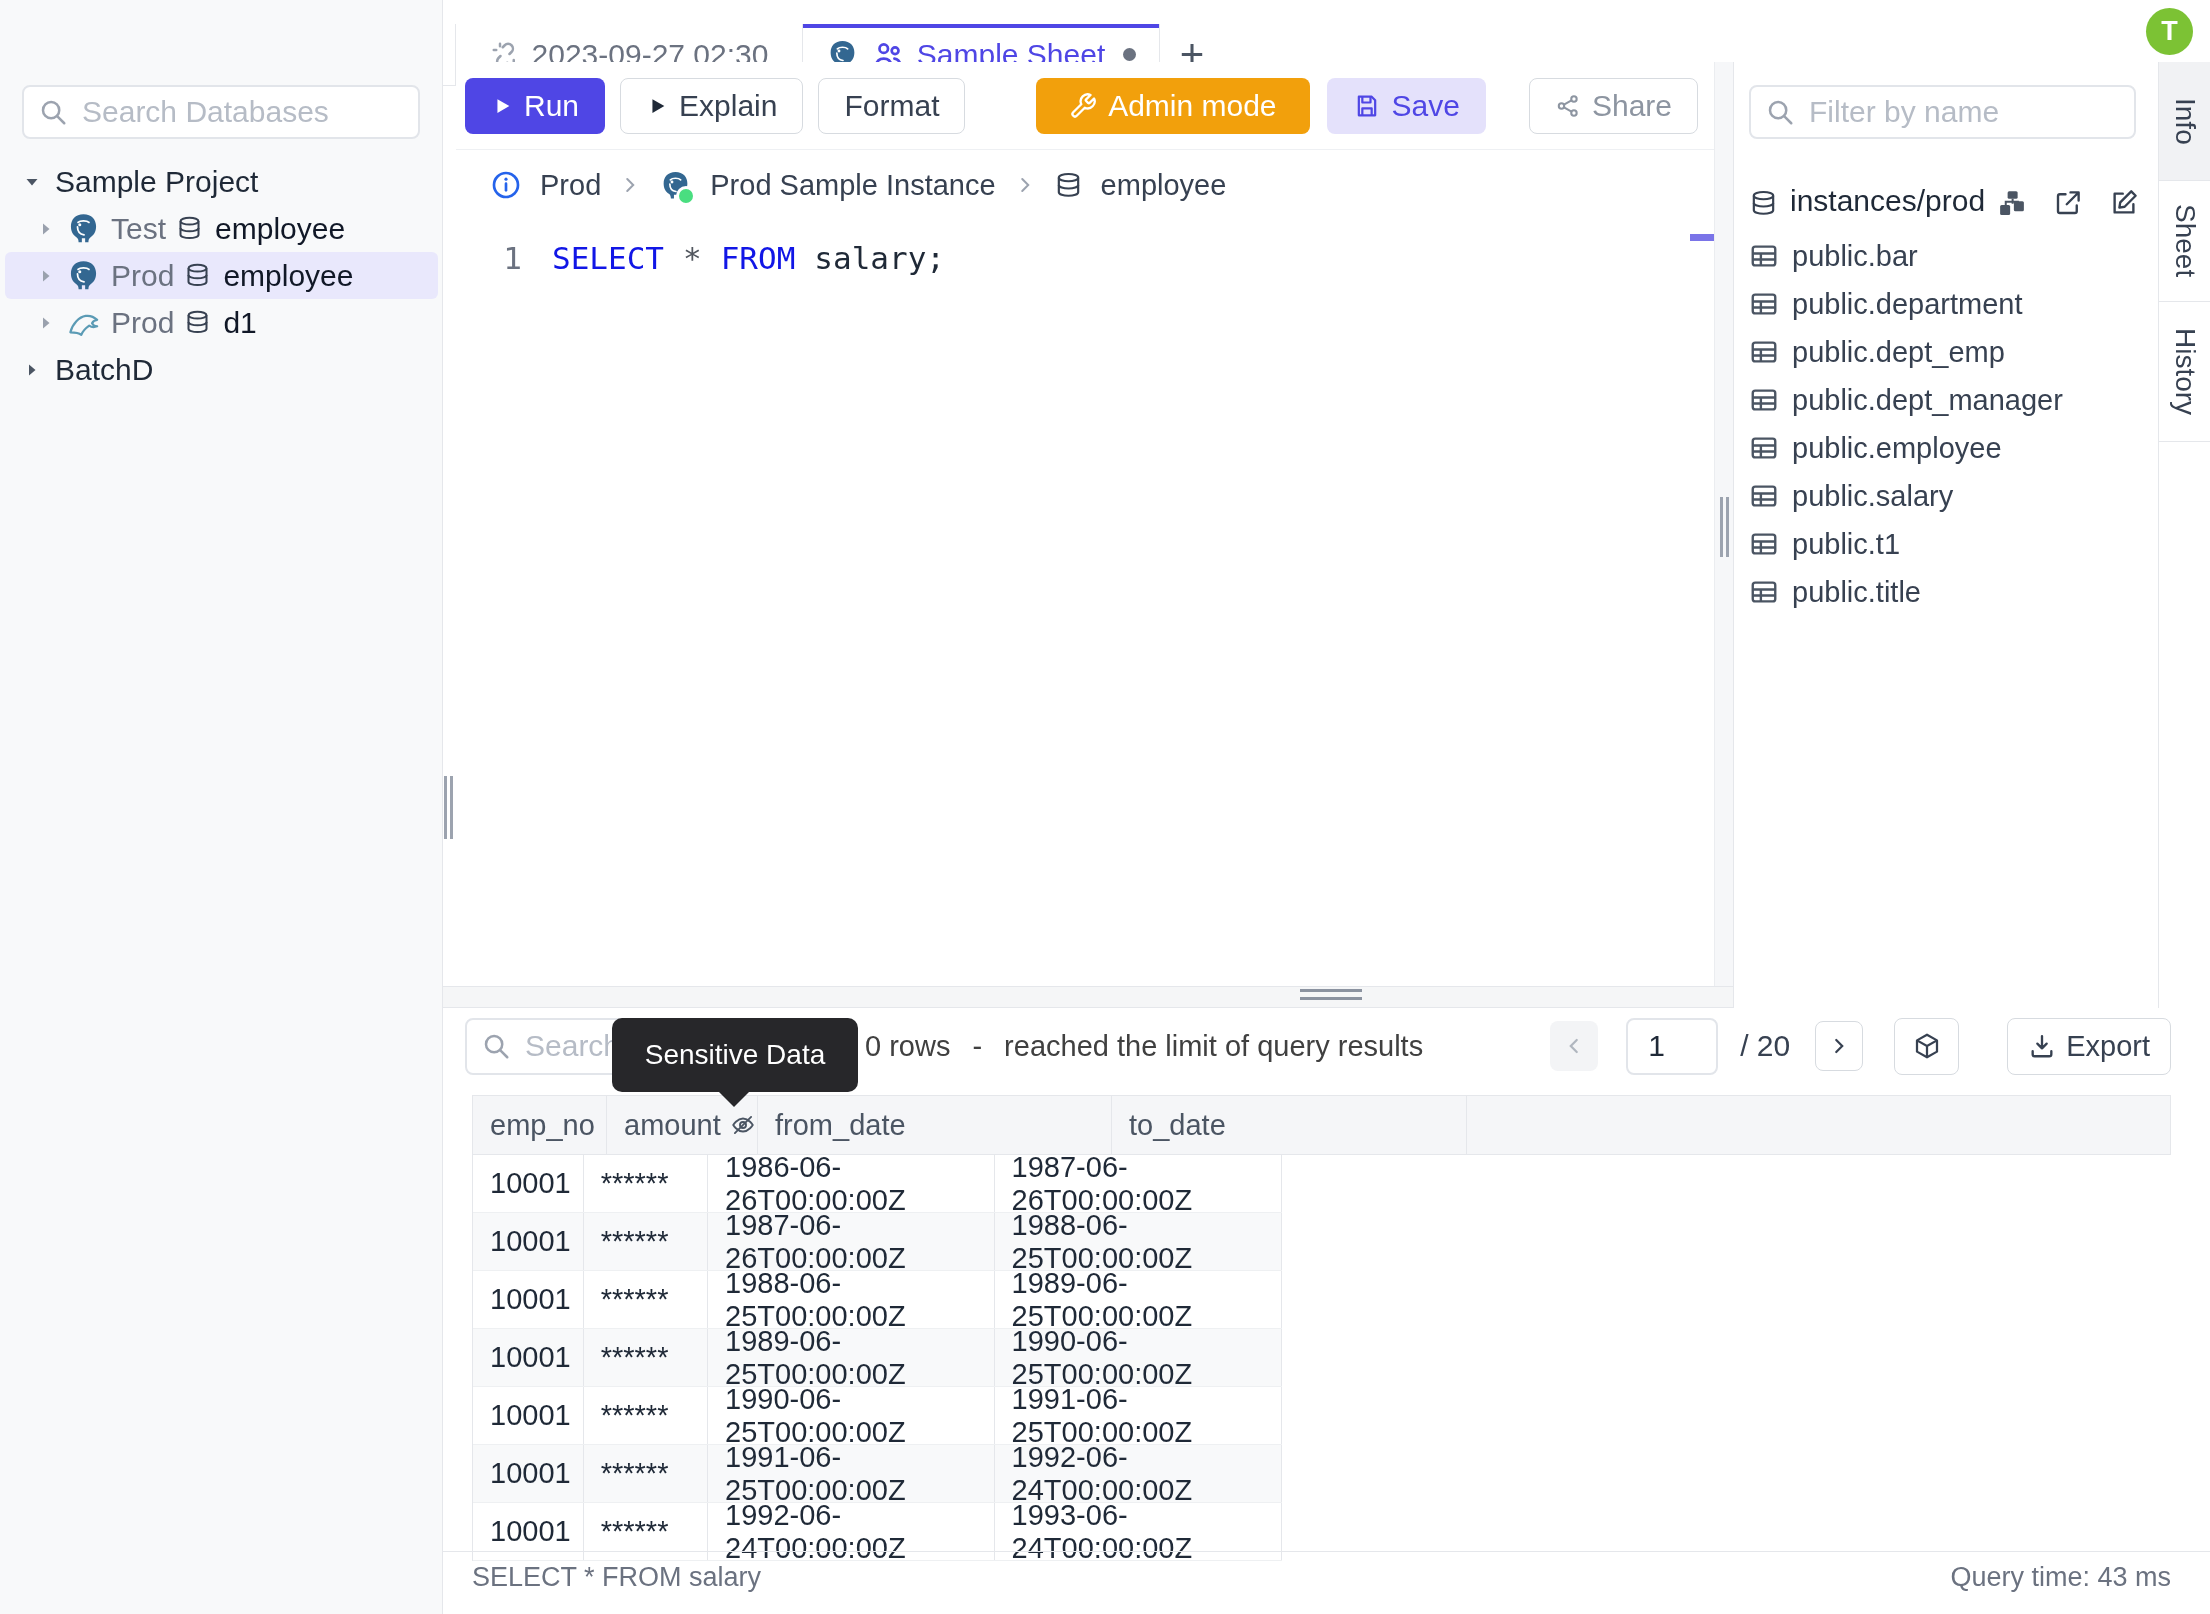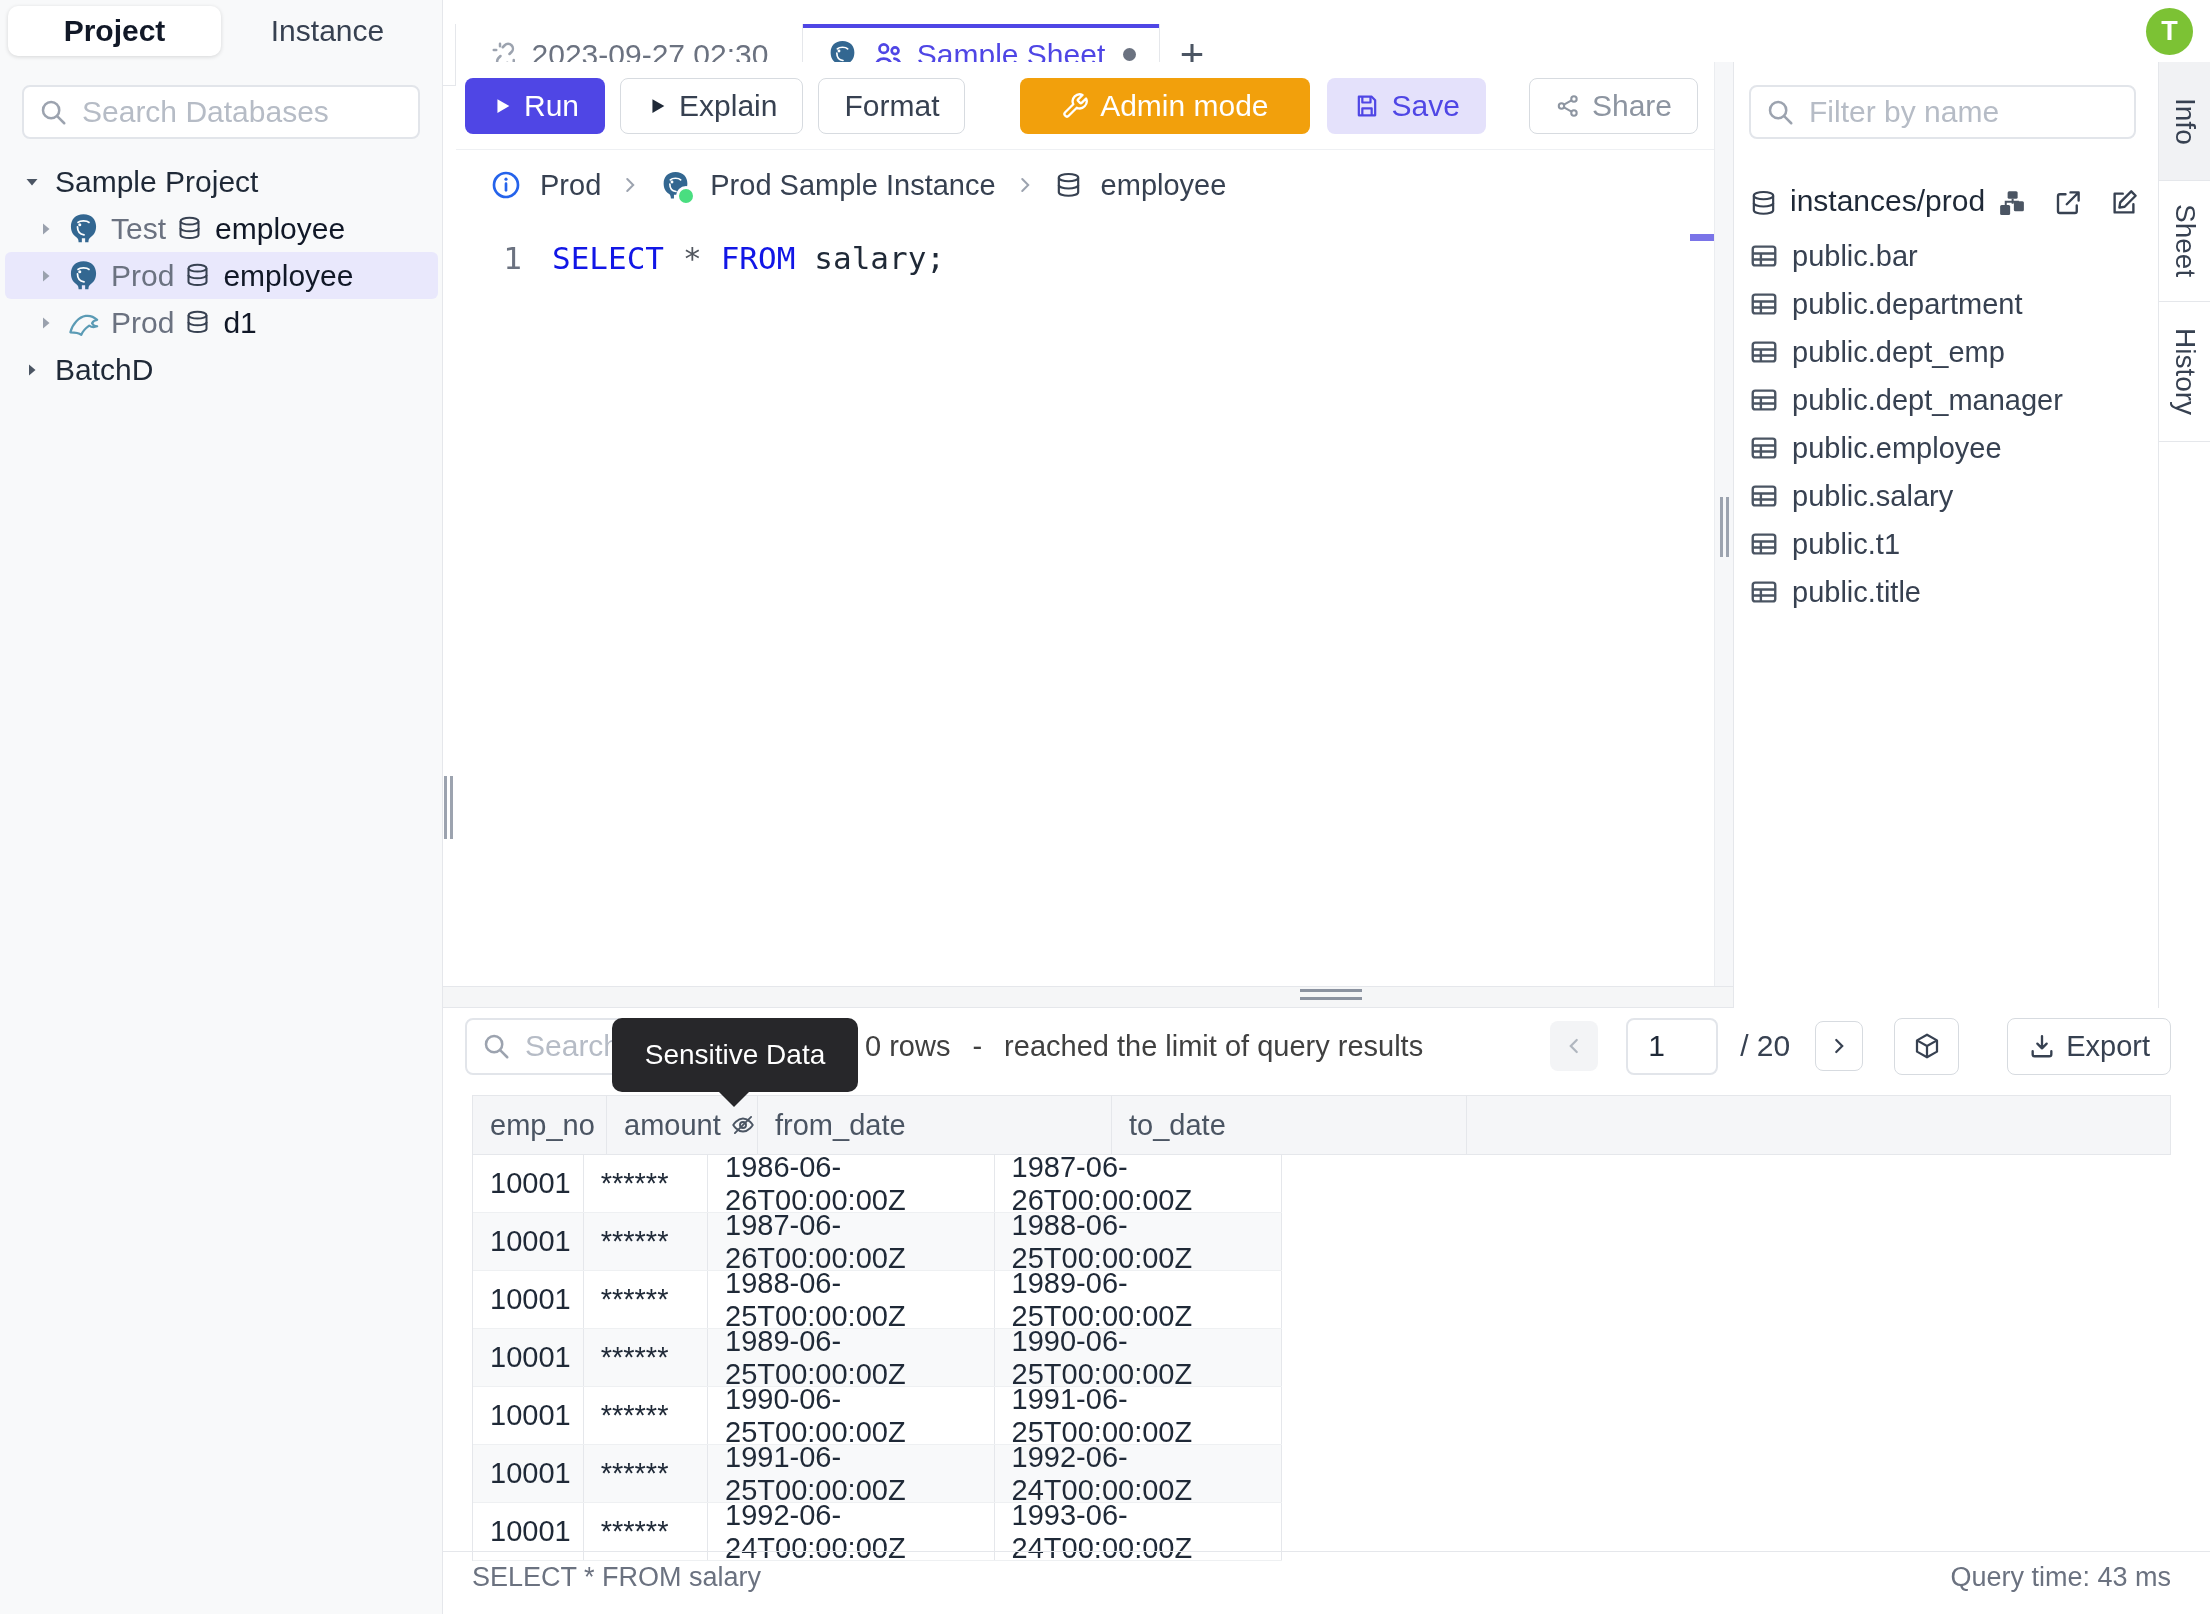--- a/index.html
+++ b/index.html
@@ -47,21 +47,21 @@
           font-size:27px;font-weight:bold;}
 
   
   .toolbar{position:absolute;left:456px;top:62px;width:1258px;height:88px;background:#fff;
            border-bottom:1px solid #eef0f3;display:flex;align-items:center;box-sizing:border-box;
            padding:0 16px 0 9px;}
   .btn{height:56px;display:flex;align-items:center;justify-content:center;gap:11px;border-radius:8px;
        font-size:30px;padding:0 25px;box-sizing:border-box;border:1px solid transparent;white-space:nowrap;}
   .btn-run{background:#4f46e5;color:#fff;}
   .btn-outline{background:#fff;border-color:#d7dbe0;color:#374151;margin-left:15px;}
-  .btn-admin{background:#f2a00c;color:#fff;margin-left:auto;padding:0 40px;}
+  .btn-admin{background:#f2a00c;color:#fff;margin-left:auto;padding:0 32px;}
   .btn-save{background:#e4e1fb;color:#4f46e5;margin-left:17px;}
   .btn-share{background:#fff;border-color:#d7dbe0;color:#8d95a1;margin-left:43px;}
 
   
   .breadcrumb{position:absolute;left:456px;top:150px;width:1258px;height:70px;display:flex;
               align-items:center;gap:18px;font-size:29px;color:#374151;padding-left:34px;box-sizing:border-box;}
   .bc-ic{position:relative;}
   .statusdot{position:absolute;right:-4px;bottom:-4px;width:14px;height:14px;border-radius:50%;
              background:#4ade80;border:3px solid #fff;}
   .code-line{position:absolute;left:456px;top:240px;display:flex;align-items:center;
@@ -137,24 +137,20 @@
   .res-status{position:absolute;left:0;right:0;bottom:0;height:50px;border-top:1px solid #e5e7eb;
               display:flex;align-items:center;justify-content:space-between;
               padding:0 39px 12px 29px;font-size:27px;color:#6b7280;}
 </style>
 </head>
 <body>
 
 <div class="app">
 
   <div class="sidebar">
-    <div class="sb-tabs">
-      <div class="sb-tab active">Project</div>
-      <div class="sb-tab">Instance</div>
-    </div>
     <div class="inputbox sb-search">
       <span>
         <svg width="30" height="30" viewBox="0 0 24 24" fill="none" stroke="#9ca3af" stroke-width="2">
             <circle cx="10.5" cy="10.5" r="6.5"></circle>
             <path d="M15.5 15.5L21 21" stroke-linecap="round"></path>
           </svg>
       </span>
       <input placeholder="Search Databases" style="">
     </div>
     <div class="tree">

